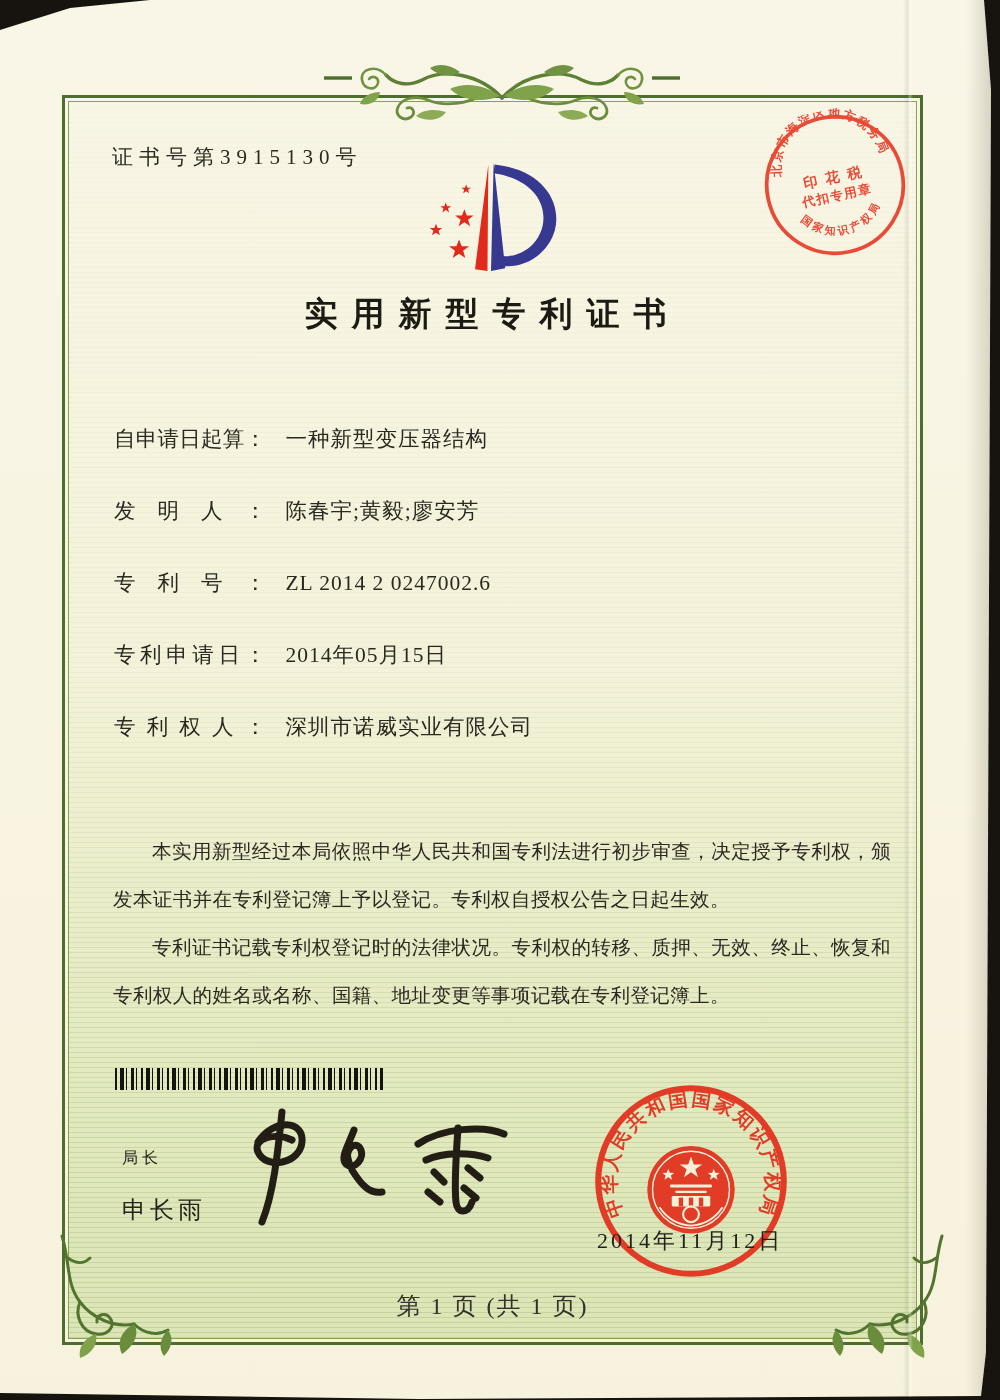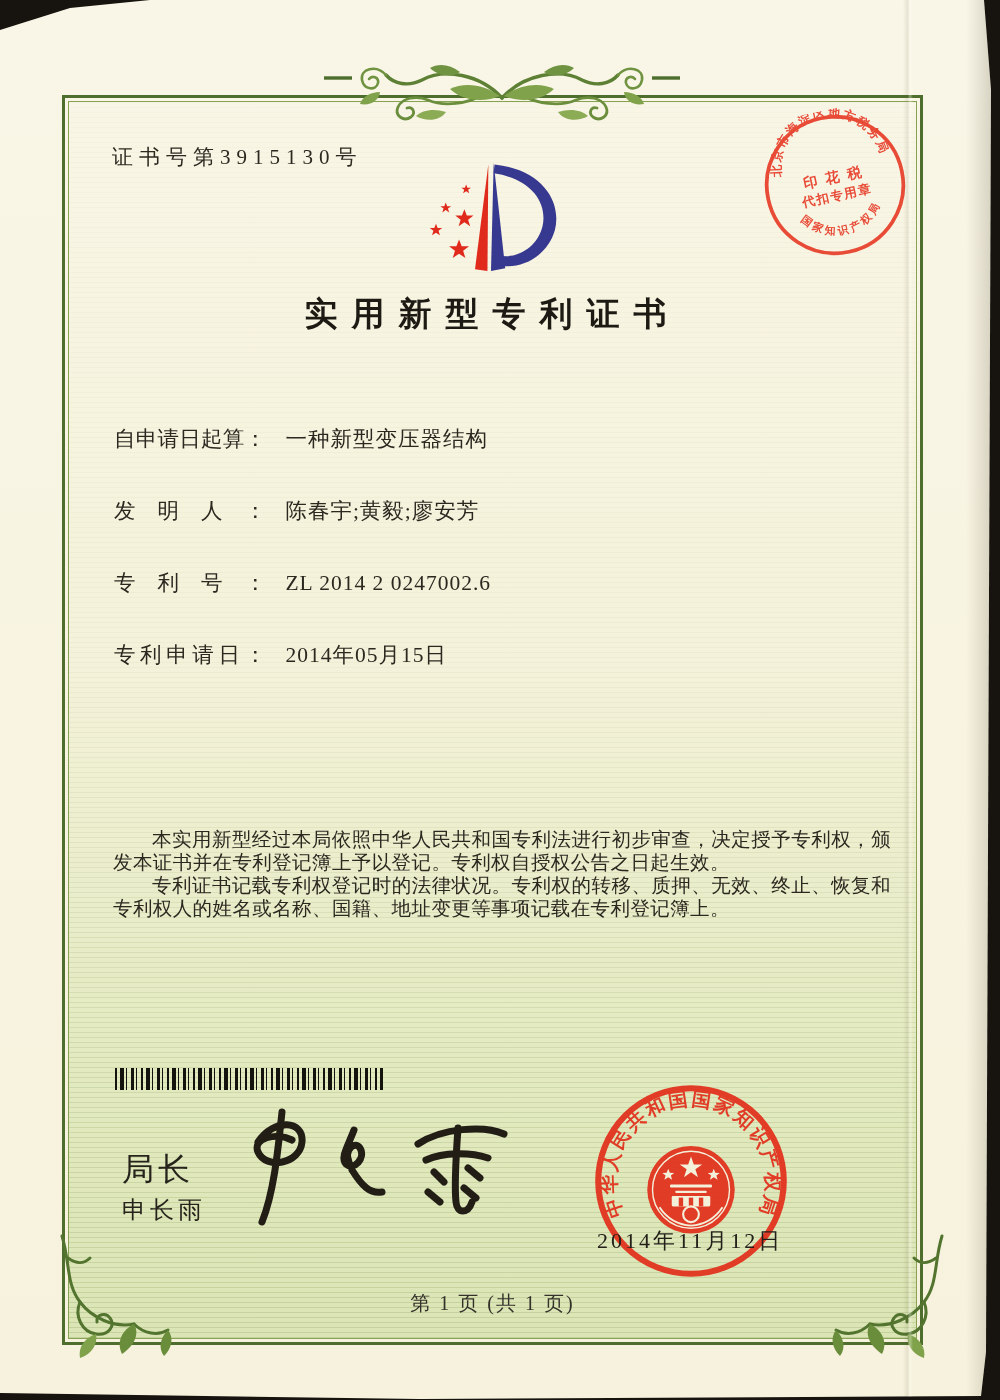--- a/index.html
+++ b/index.html
@@ -37,35 +37,35 @@
   #tax-stamp{position:absolute;left:760px;top:110px;width:150px;height:150px;transform:rotate(-12deg);opacity:.92;}
 
   .title{position:absolute;left:62px;top:292px;width:861px;text-align:center;
     font-size:33px;font-weight:bold;letter-spacing:14px;color:#1c1a13;}
 
   .fields{position:absolute;left:114px;top:424px;width:780px;}
   .field-row{height:29px;margin-bottom:43px;font-size:21.5px;white-space:nowrap;}
   .flabel{display:inline-block;width:152px;text-align:justify;text-align-last:justify;color:#2b2820;}
   .fvalue{margin-left:14px;letter-spacing:1px;color:#2b2820;text-align:right;}
 
-  .paragraphs{position:absolute;left:113px;top:828px;width:778px;font-size:19.5px;line-height:23px;
+  .paragraphs{position:absolute;left:113px;top:828px;width:778px;font-size:19.5px;line-height:48px;
     text-align:justify;color:#2b2820;}
   .paragraphs p{margin:0;text-indent:2em;letter-spacing:.4px;}
 
   .barcode{position:absolute;left:115px;top:1068px;width:268px;height:22px;
     background-image:repeating-linear-gradient(90deg,#15130e 0 2px,transparent 2px 5px,#15130e 5px 9px,transparent 9px 11px,#15130e 11px 12px,transparent 12px 16px,#15130e 16px 19px,transparent 19px 21px,#15130e 21px 22px,transparent 22px 26px);}
 
-  .signer-title{position:absolute;left:122px;top:1148px;font-size:32px;letter-spacing:4px;color:#26231b;}
+  .signer-title{position:absolute;left:122px;top:1148px;font-size:16px;letter-spacing:4px;color:#26231b;}
   .signer-name{position:absolute;left:122px;top:1194px;font-size:24px;letter-spacing:4px;color:#26231b;}
   #signature{position:absolute;left:212px;top:1100px;width:320px;height:145px;}
 
   #authority-seal{position:absolute;left:586px;top:1076px;width:210px;height:210px;opacity:.95;}
   .issue-date{position:absolute;left:597px;top:1226px;font-size:22px;letter-spacing:3px;color:#23201a;z-index:5;}
 
-  .page-footer{position:absolute;left:62px;top:1290px;width:861px;text-align:center;font-size:20px;
+  .page-footer{position:absolute;left:62px;top:1290px;width:861px;text-align:center;font-size:24px;
     letter-spacing:2px;color:#34312a;}
 </style>
 </head>
 <body>
 
 <div class="paper">
 
   <div class="frame">
     <div class="frame-fill"></div>
     <div class="frame-waves"></div>
@@ -152,20 +152,24 @@
       <span class="flabel">发明人：</span>
       <span class="fvalue">陈春宇;黄毅;廖安芳</span>
     </div>
     <div class="field-row">
       <span class="flabel">专利号：</span>
       <span class="fvalue">ZL 2014 2 0247002.6</span>
     </div>
     <div class="field-row">
       <span class="flabel">专利申请日：</span>
       <span class="fvalue">2014年05月15日</span>
+    </div>
+    <div class="field-row">
+      <span class="flabel">专利权人：</span>
+      <span class="fvalue">深圳市诺威实业有限公司</span>
     </div>
   </div>
 
   <div class="paragraphs">
     <p>本实用新型经过本局依照中华人民共和国专利法进行初步审查，决定授予专利权，颁发本证书并在专利登记簿上予以登记。专利权自授权公告之日起生效。</p>
     <p>专利证书记载专利权登记时的法律状况。专利权的转移、质押、无效、终止、恢复和专利权人的姓名或名称、国籍、地址变更等事项记载在专利登记簿上。</p>
   </div>
 
   <div class="barcode"></div>
 

